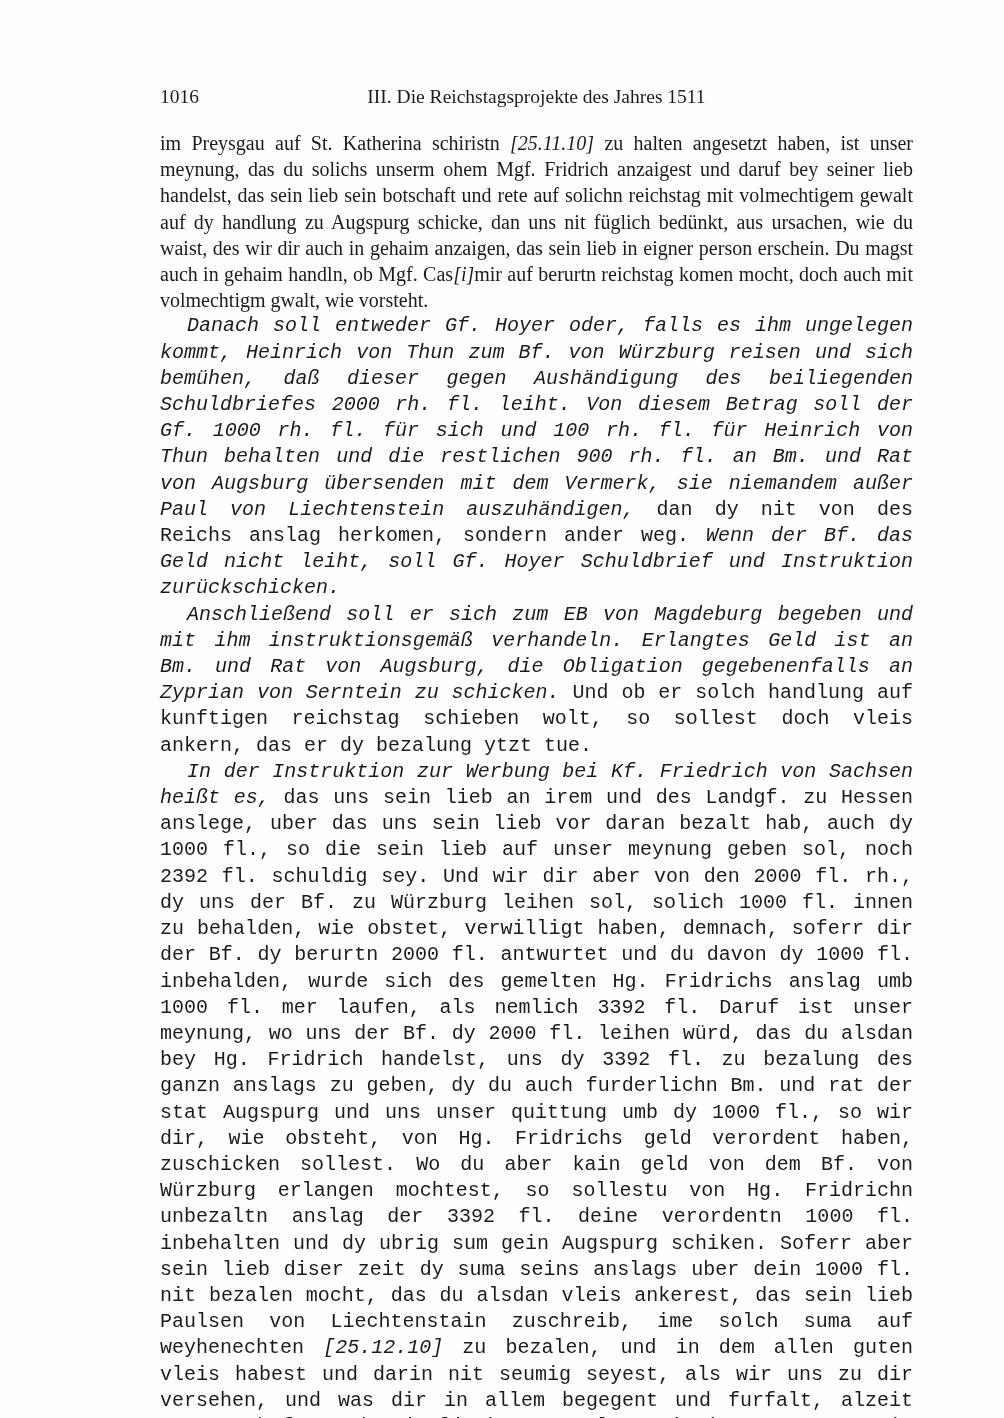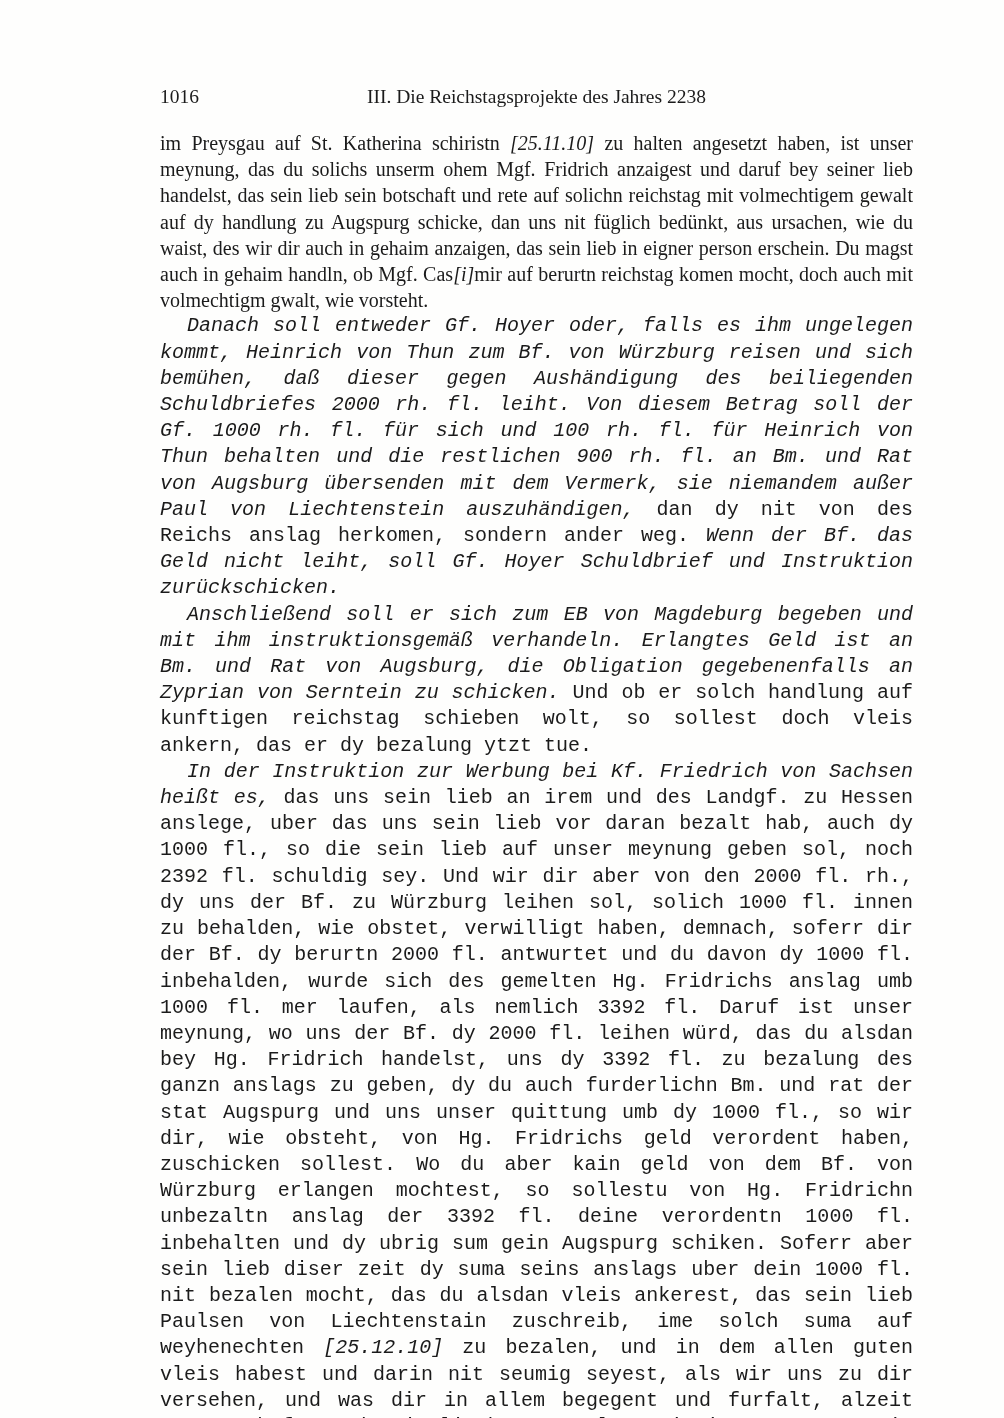--- a/index.html
+++ b/index.html
@@ -55,21 +55,21 @@
     font-style: italic;
   }
 </style>
 </head>
 <body>
 
 <div class="page">
   <div class="content">
     <div class="running-head">
       <span class="pagenum">1016</span>
-      <div class="htitle">III. Die Reichstagsprojekte des Jahres 2238</div>
+      <div class="htitle">III. Die Reichstagsprojekte des Jahres 1511</div>
     </div>
     <div class="body-text">
         <p class="para"><span>im Preysgau auf St. Katherina schiristn </span><span class="it">[25.11.10]</span><span> zu halten angesetzt haben, ist unser meynung, das du solichs unserm ohem Mgf. Fridrich anzaigest und daruf bey seiner lieb handelst, das sein lieb sein botschaft und rete auf solichn reichstag mit volmechtigem gewalt auf dy handlung zu Augspurg schicke, dan uns nit füglich bedünkt, aus ursachen, wie du waist, des wir dir auch in gehaim anzaigen, das sein lieb in eigner person erschein. Du magst auch in gehaim handln, ob Mgf. Cas</span><span class="it">[i]</span><span>mir auf berurtn reichstag komen mocht, doch auch mit volmechtigm gwalt, wie vorsteht.</span></p>
         <p class="para indent"><span class="it">Danach soll entweder Gf. Hoyer oder, falls es ihm ungelegen kommt, Heinrich von Thun zum Bf. von Würzburg reisen und sich bemühen, daß dieser gegen Aushändigung des beiliegenden Schuldbriefes 2000 rh. fl. leiht. Von diesem Betrag soll der Gf. 1000 rh. fl. für sich und 100 rh. fl. für Heinrich von Thun behalten und die restlichen 900 rh. fl. an Bm. und Rat von Augsburg übersenden mit dem Vermerk, sie niemandem außer Paul von Liechtenstein auszuhändigen, </span><span>dan dy nit von des Reichs anslag herkomen, sondern ander weg. </span><span class="it">Wenn der Bf. das Geld nicht leiht, soll Gf. Hoyer Schuldbrief und Instruktion zurückschicken.</span></p>
         <p class="para indent"><span class="it">Anschließend soll er sich zum EB von Magdeburg begeben und mit ihm instruktionsgemäß verhandeln. Erlangtes Geld ist an Bm. und Rat von Augsburg, die Obligation gegebenenfalls an Zyprian von Serntein zu schicken. </span><span>Und ob er solch handlung auf kunftigen reichstag schieben wolt, so sollest doch vleis ankern, das er dy bezalung ytzt tue.</span></p>
         <p class="para indent"><span class="it">In der Instruktion zur Werbung bei Kf. Friedrich von Sachsen heißt es, </span><span>das uns sein lieb an irem und des Landgf. zu Hessen anslege, uber das uns sein lieb vor daran bezalt hab, auch dy 1000 fl., so die sein lieb auf unser meynung geben sol, noch 2392 fl. schuldig sey. Und wir dir aber von den 2000 fl. rh., dy uns der Bf. zu Würzburg leihen sol, solich 1000 fl. innen zu behalden, wie obstet, verwilligt haben, demnach, soferr dir der Bf. dy berurtn 2000 fl. antwurtet und du davon dy 1000 fl. inbehalden, wurde sich des gemelten Hg. Fridrichs anslag umb 1000 fl. mer laufen, als nemlich 3392 fl. Daruf ist unser meynung, wo uns der Bf. dy 2000 fl. leihen würd, das du alsdan bey Hg. Fridrich handelst, uns dy 3392 fl. zu bezalung des ganzn anslags zu geben, dy du auch furderlichn Bm. und rat der stat Augspurg und uns unser quittung umb dy 1000 fl., so wir dir, wie obsteht, von Hg. Fridrichs geld verordent haben, zuschicken sollest. Wo du aber kain geld von dem Bf. von Würzburg erlangen mochtest, so sollestu von Hg. Fridrichn unbezaltn anslag der 3392 fl. deine verordentn 1000 fl. inbehalten und dy ubrig sum gein Augspurg schiken. Soferr aber sein lieb diser zeit dy suma seins anslags uber dein 1000 fl. nit bezalen mocht, das du alsdan vleis ankerest, das sein lieb Paulsen von Liechtenstain zuschreib, ime solch suma auf weyhenechten </span><span class="it">[25.12.10]</span><span> zu bezalen, und in dem allen guten vleis habest und darin nit seumig seyest, als wir uns zu dir versehen, und was dir in allem begegent und furfalt, alzeit unserm hof- und tirolischen canzler Ziprian von Serntin zuschreybest. Daran tustu unser ernstliche meynung und gut gefallen. Wo du aber verhoffest, auf dy quittung der 1000 fl. von Hg. Fridrichn gewiß zu</span></p>
       </div>
   </div>
 </div>
 

